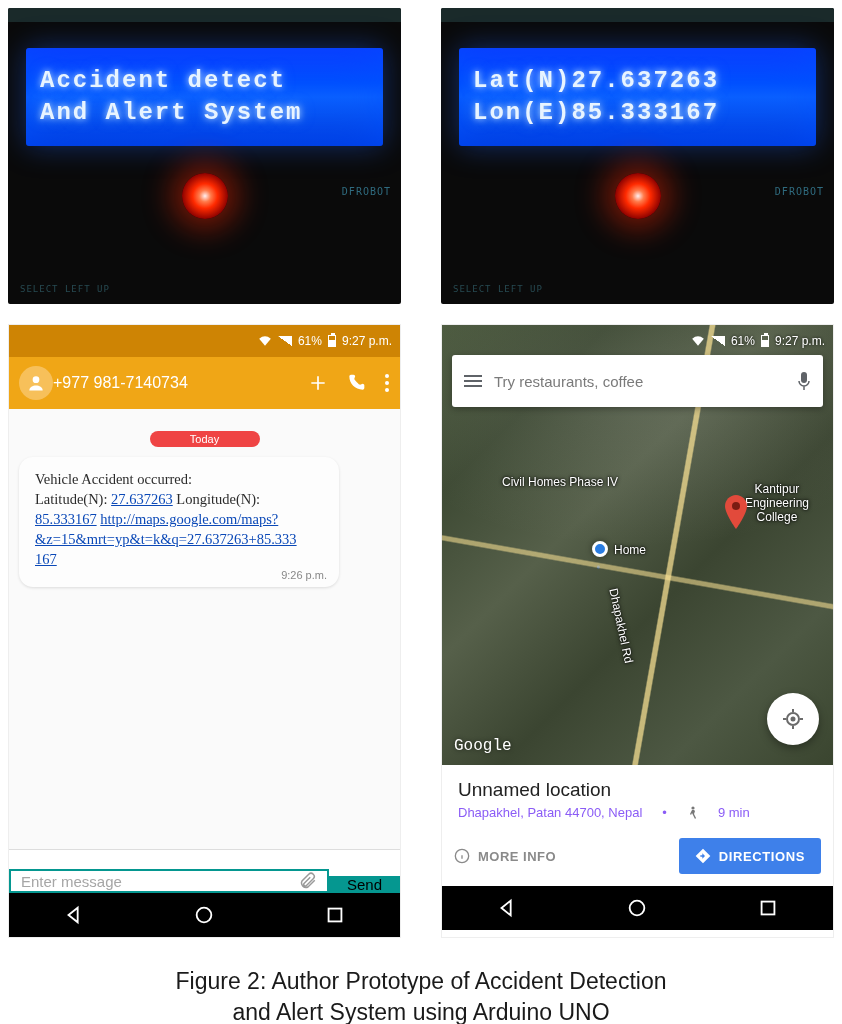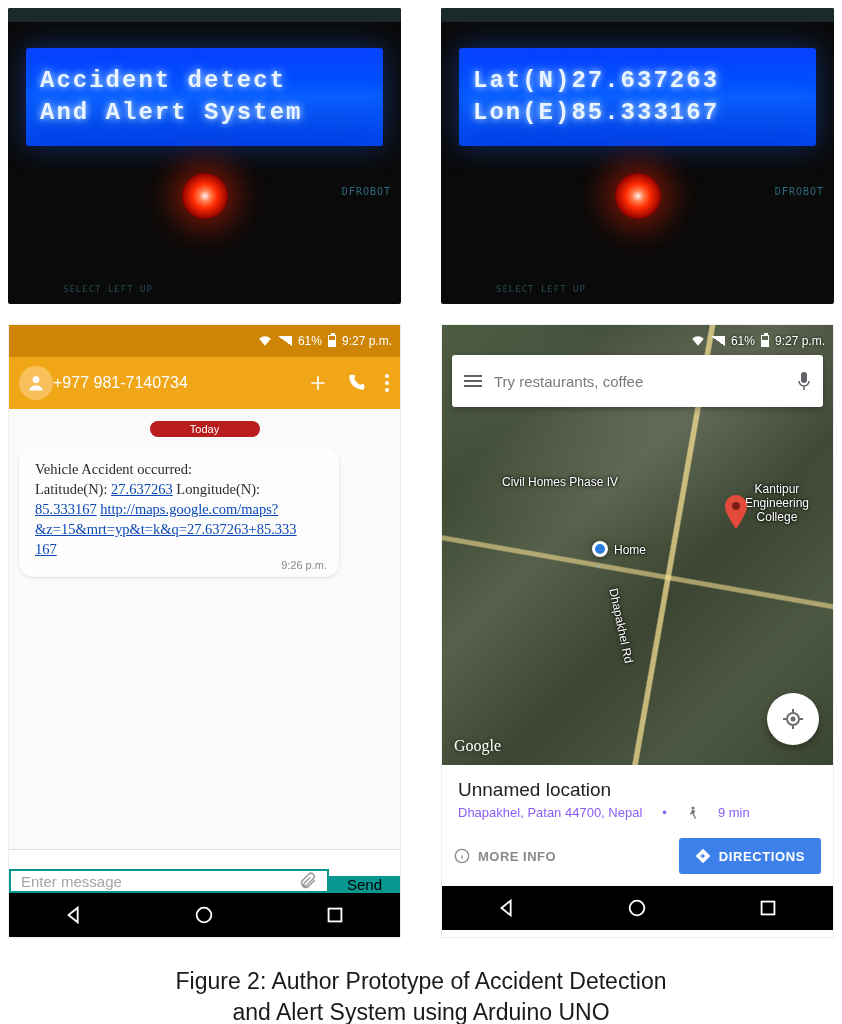--- a/index.html
+++ b/index.html
@@ -65,21 +65,20 @@
     letter-spacing: 1px;
     font-family: monospace;
   }
   .pcb-line {
     position: absolute;
     left: 12px; bottom: 10px;
     color: #274a52;
     font-family: monospace;
     font-size: 9px;
     letter-spacing: 1px;
-    margin-left: 43px;
   }
   
   .phone {
     background: #ffffff;
     border: 1px solid #eee;
     width: 100%;
     overflow: hidden;
     display: flex; flex-direction: column;
   }
   .status-bar {
@@ -115,22 +114,22 @@
   .sms-actions { display:flex; gap:18px; align-items:center; }
   .sms-body {
     flex:1;
     background: #fafafa;
     padding: 10px;
     min-height: 440px;
     position: relative;
   }
   .day-pill {
     display: block;
-    width: 110px; margin: 2px auto 10px auto;
-    background: #b91c1c;
+    width: 110px; margin: 12px auto 10px auto;
+    background: #ef4444;
     color: #fff;
     font-size: 11px;
     text-align:center;
     border-radius: 10px;
     padding: 2px 0;
   }
   .bubble {
     background: #fdfdfd;
     border-radius: 14px;
     box-shadow: 0 1px 3px rgba(0,0,0,0.12);
@@ -213,21 +212,21 @@
     position:absolute; width:16px; height:16px; border-radius:50%;
     background:#2b7de1; border:3px solid #fff;
     box-shadow:0 0 6px rgba(0,0,0,0.4);
   }
   .pin {
     position:absolute; width:24px; height:34px;
   }
   .google-logo {
     position:absolute; left:12px; bottom:10px; color:#fff;
     font-size:16px; font-weight:500; text-shadow:0 0 4px rgba(0,0,0,0.6);
-    font-family: Liberation Serif, serif;
+    font-family: Liberation Mono, monospace;
   }
   .locate-fab {
     position:absolute; right:14px; bottom:20px;
     width:52px; height:52px; border-radius:50%;
     background:#fff; box-shadow:0 3px 8px rgba(0,0,0,0.35);
     display:flex; align-items:center; justify-content:center;
   }
   .map-info {
     background:#fff; padding:14px 16px 10px 16px;
   }

